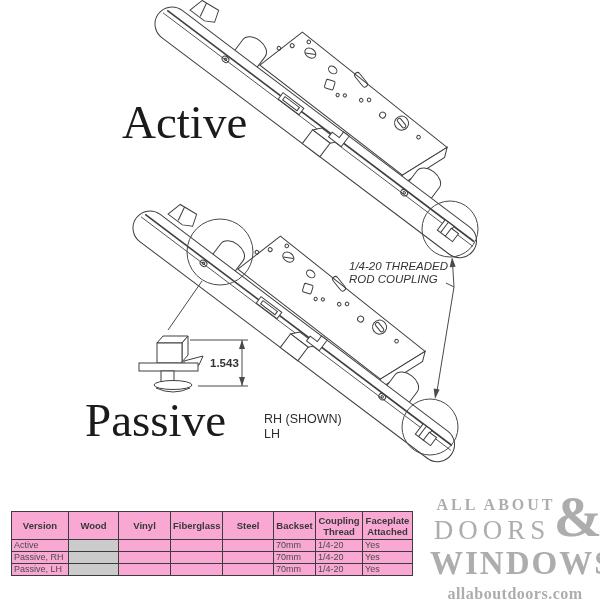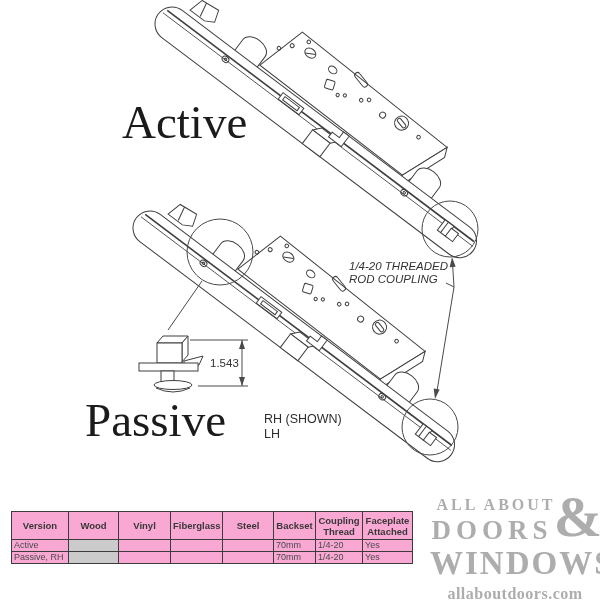--- a/index.html
+++ b/index.html
@@ -35,21 +35,21 @@
   table.spec th{font-size:9.5px;font-weight:bold;color:#383838;text-align:center;
              height:25px;line-height:11px;vertical-align:middle;padding:1px 2px;}
   table.spec td{font-size:9px;font-weight:normal;color:#4a4a4a;height:11px;line-height:11px;
              text-align:left;padding:0 2px;white-space:nowrap;}
   table.spec td.left{text-align:left;}
   table.spec td.shade{background:var(--table-shade);}
 
   .logo{position:absolute;left:430px;top:497px;width:170px;z-index:2;text-align:center;
         font-family:"Liberation Serif","DejaVu Serif",serif;color:var(--logo-gray);line-height:1;}
   .logo-line1{font-size:16px;font-weight:bold;letter-spacing:3px;margin-right:38px;white-space:nowrap;}
-  .logo-line2{font-size:27px;font-weight:bold;letter-spacing:5px;margin-top:4px;margin-right:46px;white-space:nowrap;}
+  .logo-line2{font-size:27px;font-weight:normal;letter-spacing:5px;margin-top:4px;margin-right:46px;white-space:nowrap;}
   .logo-amp{position:absolute;right:-2px;top:-9px;font-size:58px;font-weight:bold;letter-spacing:0;}
   .logo-line3{font-size:33px;font-weight:bold;letter-spacing:2px;margin-top:3px;white-space:nowrap;}
   .logo-site{font-size:16px;font-weight:bold;margin-top:6px;letter-spacing:0.5px;white-space:nowrap;}
 </style>
 </head>
 <body>
 
 <div class="canvas">
 
   <svg class="artwork" width="600" height="600" viewBox="0 0 600 600">
@@ -148,21 +148,21 @@
     <div>LH</div>
   </div>
 
   <div class="abs big-label" style="left:85px;top:396px;">Passive</div>
 
   <div class="abs callout-text" style="left:349px;top:260px;">
     <div>1/4-20 THREADED</div>
     <div>ROD COUPLING</div>
   </div>
 
-  <div class="abs dim-text" style="left:209px;top:357px;">1.543</div>
+  <div class="abs dim-text" style="left:209px;top:357px;font-weight:bold;">1.543</div>
 
   <table class="spec">
     <colgroup>
       <col style="width:57px">
         <col style="width:50px">
         <col style="width:52px">
         <col style="width:52px">
       <col style="width:51px">
         <col style="width:42px">
         <col style="width:47px">
@@ -194,20 +194,30 @@
       <tr>
         <td class="left">Passive, RH</td>
         <td class="shade"></td>
         <td></td>
         <td></td>
         <td></td>
         <td>70mm</td>
         <td>1/4-20</td>
         <td>Yes</td>
       </tr>
+      <tr>
+        <td class="left">Passive, LH</td>
+        <td class="shade"></td>
+        <td></td>
+        <td></td>
+        <td></td>
+        <td>70mm</td>
+        <td>1/4-20</td>
+        <td>Yes</td>
+      </tr>
     </tbody>
   </table>
 
   <div class="logo">
     <div class="logo-line1">ALL ABOUT</div>
     <div class="logo-line2">DOORS</div>
     <div class="logo-amp">&amp;</div>
     <div class="logo-line3">WINDOWS</div>
     <div class="logo-site">allaboutdoors.com</div>
   </div>

